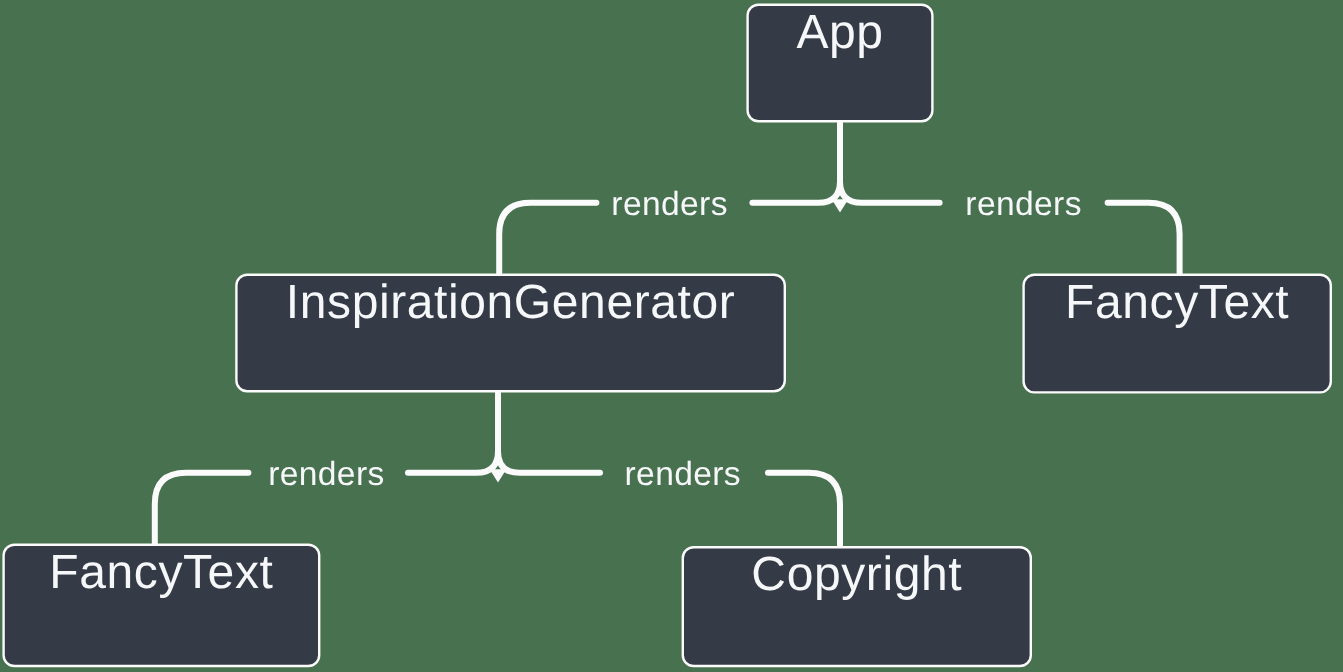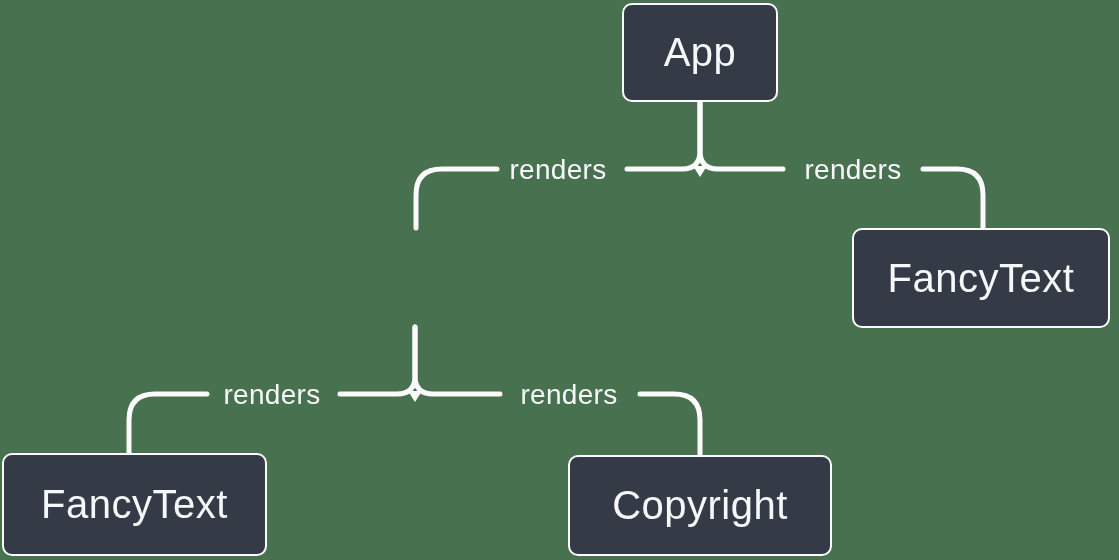--- a/index.html
+++ b/index.html
@@ -31,21 +31,21 @@
   .edges-svg polygon.cusp{
     fill:var(--line);
     stroke:none;
   }
   .node{
     position:absolute;
     box-sizing:border-box;
     background:var(--node-fill);
     border:2.5px solid var(--line);
     border-radius:10px;
-    display:flex;align-items:center;justify-content:center;
+    display:flex;justify-content:center;
     color:var(--text);
     font-size:40px;
     font-weight:400;
     letter-spacing:0.5px;
     white-space:nowrap;
   }
   .edge-label{
     position:absolute;
     transform:translate(-50%,-50%);
     color:var(--text);
@@ -76,30 +76,33 @@
 
     <path class="connector" d="M 207 394 L 155 394 Q 129 394 129 420 L 129 453"></path>
 
     <path class="connector" d="M 640 394 L 674 394 Q 700 394 700 420 L 700 455"></path>
   </svg>
 
   <div class="node" style="left:622px;top:3px;width:156px;height:99px;">
     <span>App</span>
   </div>
 
+  <div class="node" style="left:196px;top:228px;width:459px;height:99px;">
+    <span>InspirationGenerator</span>
+  </div>
 
   <div class="node" style="left:852px;top:228px;width:258px;height:100px;">
     <span>FancyText</span>
   </div>
 
   <div class="node" style="left:2px;top:453px;width:265px;height:103px;">
     <span>FancyText</span>
   </div>
 
-  <div class="node" style="left:568px;top:455px;width:264px;height:101px;">
+  <div class="node" style="left:568px;top:455px;width:292px;height:101px;">
     <span>Copyright</span>
   </div>
 
   <div class="edge-label" style="left:558px;top:170px;">renders</div>
 
   <div class="edge-label" style="left:853px;top:170px;">renders</div>
 
   <div class="edge-label" style="left:272px;top:395px;">renders</div>
 
   <div class="edge-label" style="left:569px;top:395px;">renders</div>

